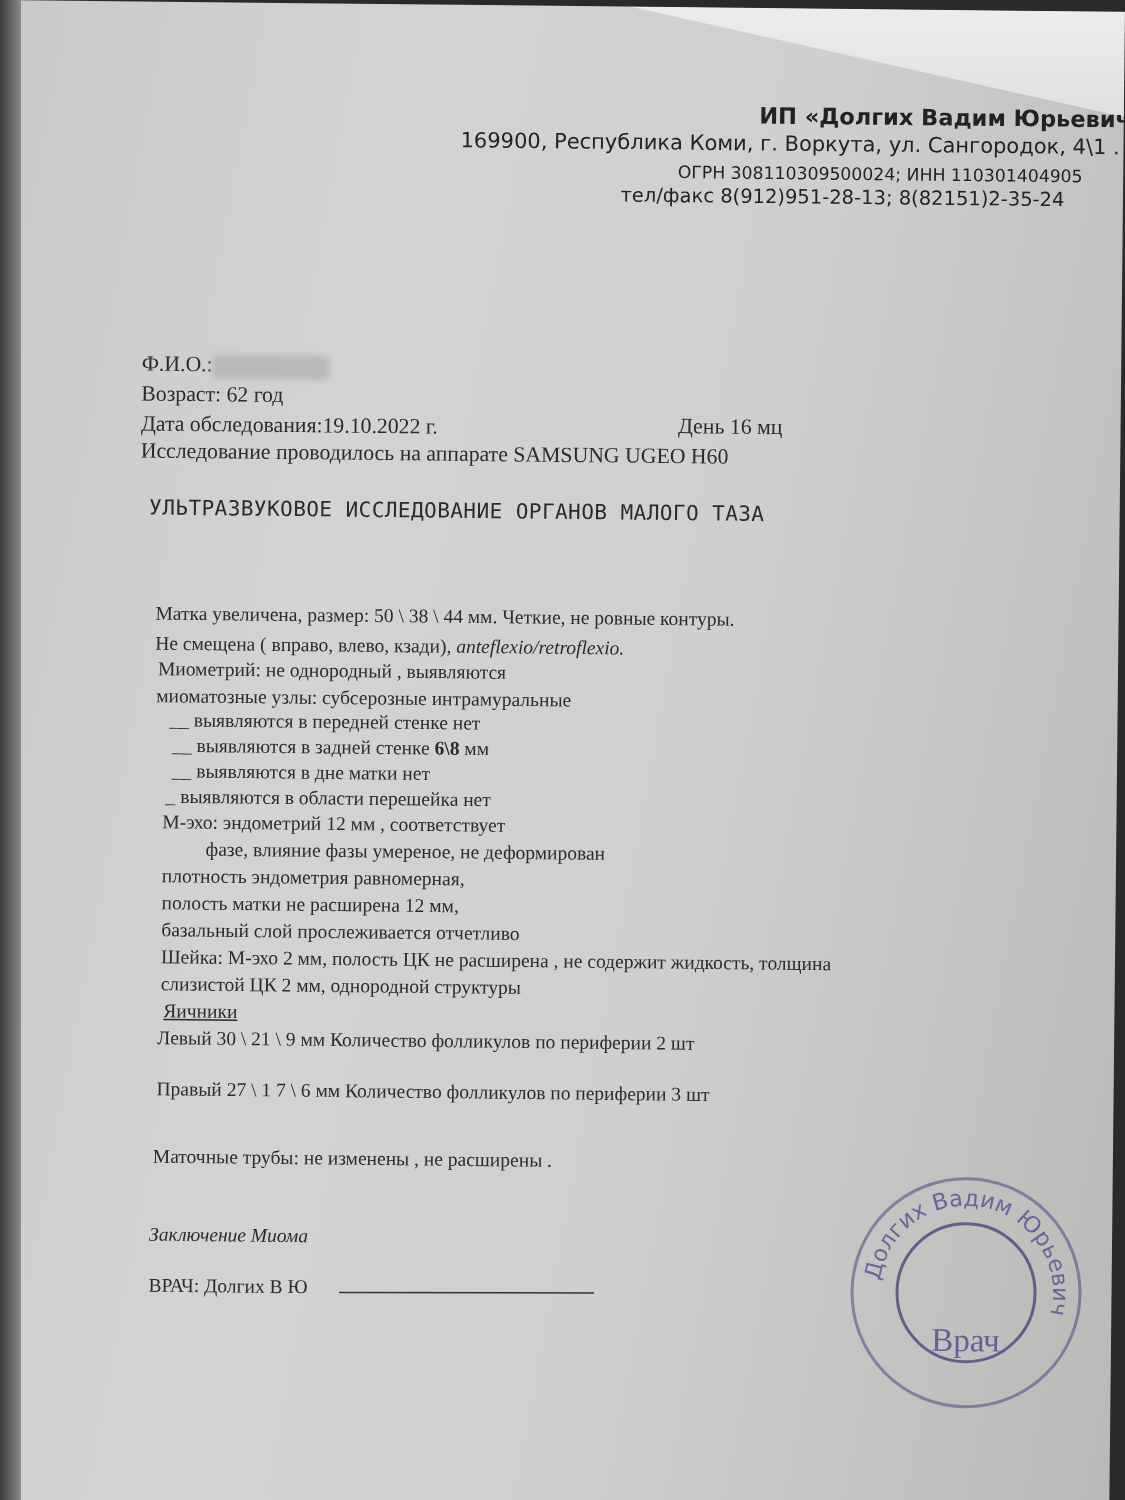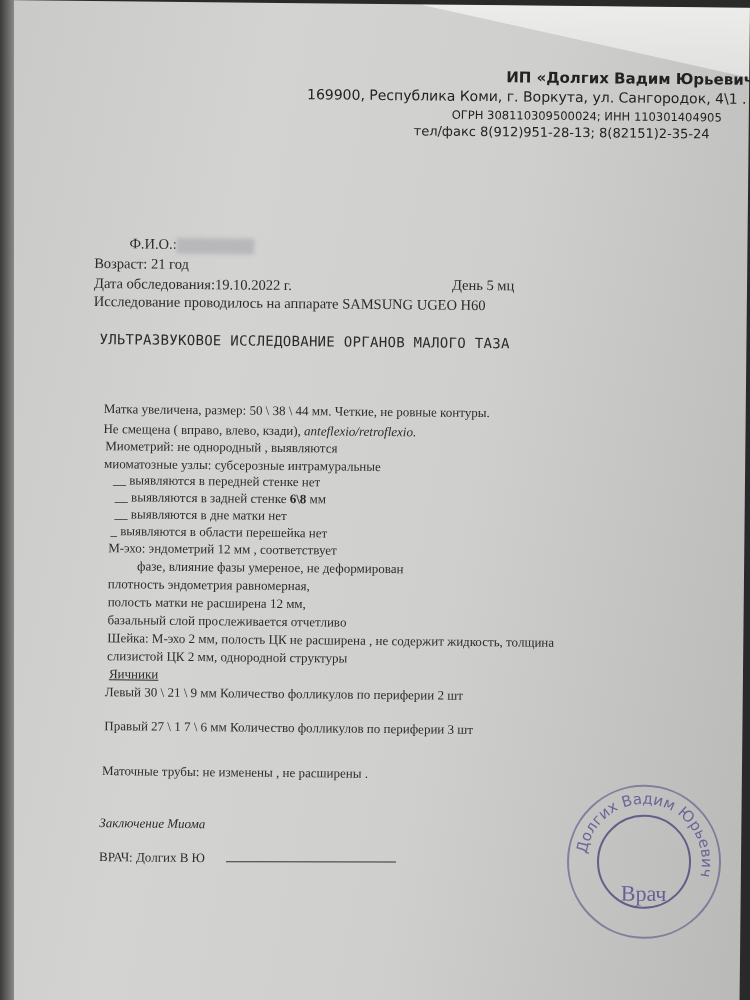--- a/index.html
+++ b/index.html
@@ -32,26 +32,26 @@
 <body>
 
 <div class="paper">
   <div class="topfold"></div>
 
   <div class="hdr" style="left:507px;top:63px;font-size:15px;font-weight:bold;">ИП «Долгих Вадим Юрьевич»</div>
   <div class="hdr" style="left:308px;top:83px;font-size:14px;">169900, Республика Коми, г. Воркута, ул. Сангородок, 4\1 .</div>
   <div class="hdr" style="left:453px;top:103px;font-size:11.5px;">ОГРН 308110309500024; ИНН   110301404905</div>
   <div class="hdr" style="left:415px;top:119px;font-size:13px;">тел/факс  8(912)951-28-13; 8(82151)2-35-24</div>
 
-  <div class="t" style="left:97px;top:234px;margin-left:35px;">
+  <div class="t" style="left:97px;top:234px;">
     <span>Ф.И.О.:</span><span class="blur"></span>
   </div>
-  <div class="t" style="left:97px;top:254px;">Возраст: 21   год</div>
+  <div class="t" style="left:97px;top:254px;">Возраст: 62   год</div>
   <div class="t" style="left:97px;top:274px;">Дата обследования:19.10.2022 г.</div>
-  <div class="t" style="left:455px;top:272px;">День 5  мц</div>
+  <div class="t" style="left:455px;top:272px;">День 16  мц</div>
   <div class="t" style="left:97px;top:292px;">Исследование проводилось на аппарате SAMSUNG  UGEO  H60</div>
 
   <div class="t mono" style="left:103px;top:330px;">УЛЬТРАЗВУКОВОЕ ИССЛЕДОВАНИЕ ОРГАНОВ МАЛОГО ТАЗА</div>
 
   <div class="t sm" style="left:108px;top:400px;">Матка   увеличена, размер:   50  \   38     \  44     мм. Четкие, не ровные контуры.</div>
   <div class="t sm" style="left:108px;top:420px;">
     <span>Не       смещена ( вправо, влево, кзади), </span><span class="it">anteflexio/retroflexio.</span>
   </div>
   <div class="t sm" style="left:110px;top:437px;">Миометрий:       не однородный , выявляются</div>
   <div class="t sm" style="left:109px;top:455px;">миоматозные узлы: субсерозные интрамуральные</div>

